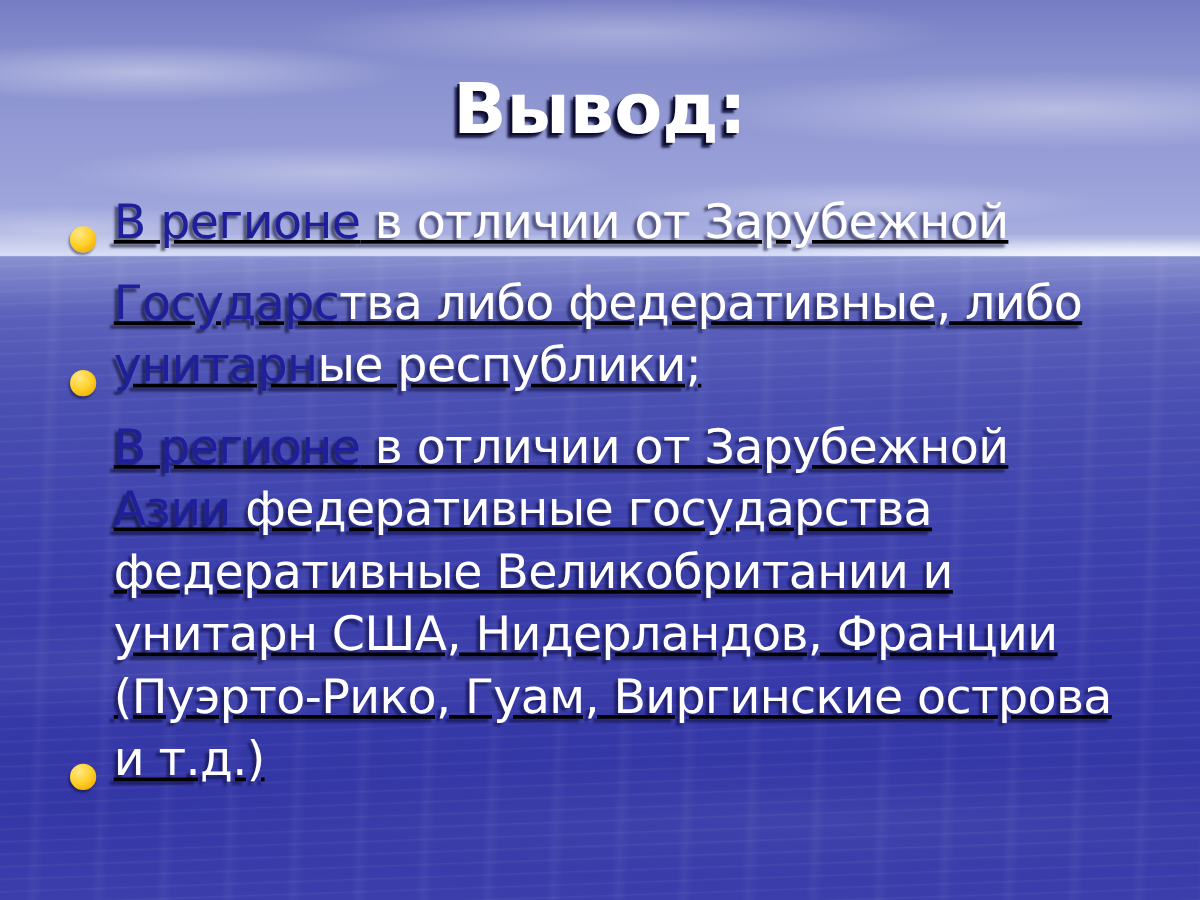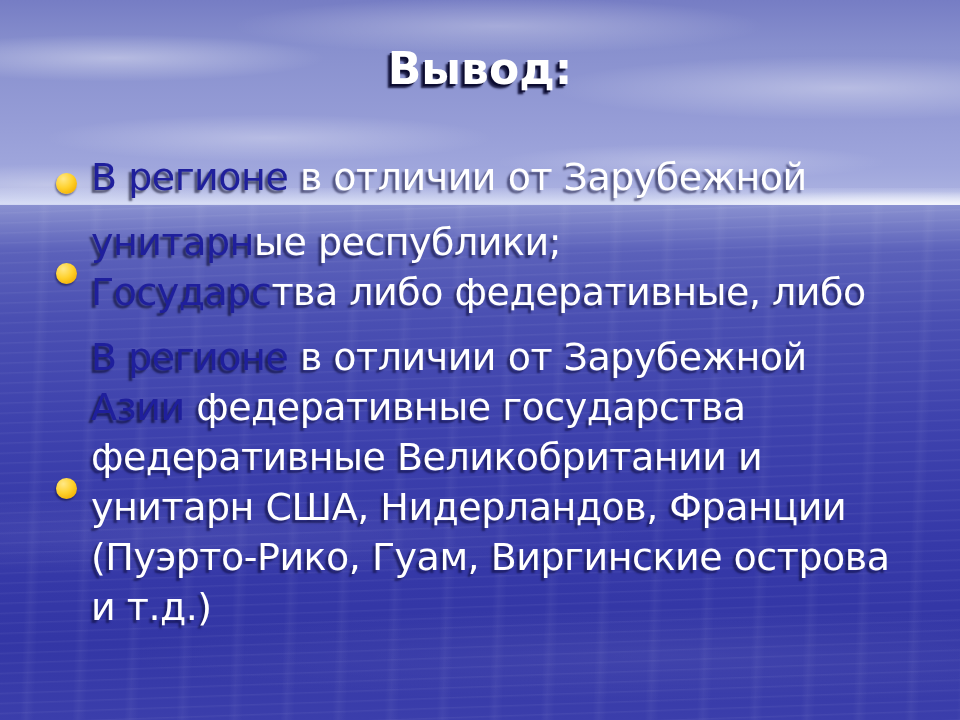--- a/index.html
+++ b/index.html
@@ -36,38 +36,39 @@
     background:
       radial-gradient(ellipse 700px 60px at 20% 330px, rgba(255,255,255,.07), rgba(255,255,255,0) 70%),
       radial-gradient(ellipse 800px 70px at 70% 450px, rgba(255,255,255,.06), rgba(255,255,255,0) 70%),
       repeating-linear-gradient(178deg, rgba(255,255,255,0) 0px, rgba(255,255,255,0) 7px, rgba(255,255,255,.05) 8px, rgba(255,255,255,0) 10px),
       repeating-linear-gradient(92deg,  rgba(255,255,255,0) 0px, rgba(255,255,255,0) 38px, rgba(255,255,255,.04) 44px, rgba(255,255,255,0) 52px),
       linear-gradient(180deg, #8a91d0 0%, #5b61ba 9%, #4a4fb2 22%, #3e42ad 42%, #3639a8 65%, #3336a5 85%, #3b3eab 100%);
   }
   
   .content { position: absolute; left: 0; top: 0; width: 960px; height: 720px; }
   .title {
-    margin: 4px;
+    margin: 16px;
     padding-top: 39px;
     text-align: center;
-    font-size: 44px;
+    font-size: 56px;
     font-weight: bold;
     letter-spacing: 0px;
     color: var(--white, #ffffff);
     text-shadow: -4px 4px 2px rgba(8,8,45,.85), -2px 2px 0 rgba(8,8,45,.8);
   }
   .bullet-list {
     position: absolute;
     left: 56px; top: 152px;
     width: 880px;
   }
   .bullet-item {
     display: flex;
-    align-items: center;
+    align-items: flex-end;
     margin-bottom: 15px;
+    text-decoration: underline;
   }
   .marker {
     flex: 0 0 auto;
     width: 21px; height: 21px;
     margin: 13px 14px 0 0;
     border-radius: 50%;
     background: radial-gradient(circle at 35% 28%, #ffe887 0%, #ffd22e 45%, #f5b70a 75%, #cf8f00 100%);
     box-shadow: -1px 2px 2px rgba(0,0,40,.45);
   }
   .bullet-text {
@@ -100,22 +101,22 @@
 
     <div class="bullet-item">
           <span class="marker"></span>
           <div class="bullet-text">
             <div class="line"><span class="seg navy">В регионе</span><span class="seg white"> в отличии от Зарубежной</span></div>
           </div>
         </div>
         <div class="bullet-item">
           <span class="marker"></span>
           <div class="bullet-text">
+            <div class="line"><span class="seg navy">Государс</span><span class="seg white">тва либо федеративные, либо</span></div>
             <div class="line"><span class="seg navy">унитарн</span><span class="seg white">ые республики;</span></div>
-            <div class="line"><span class="seg navy">Государс</span><span class="seg white">тва либо федеративные, либо</span></div>
           </div>
         </div>
         <div class="bullet-item">
           <span class="marker"></span>
           <div class="bullet-text">
             <div class="line"><span class="seg navy">В регионе</span><span class="seg white"> в отличии от Зарубежной</span></div>
             <div class="line"><span class="seg navy">Азии</span><span class="seg white"> федеративные государства</span></div>
             <div class="line"><span class="seg white">федеративные Великобритании и</span></div>
             <div class="line"><span class="seg white">унитарн США, Нидерландов, Франции</span></div>
             <div class="line"><span class="seg white">(Пуэрто-Рико, Гуам, Виргинские острова</span></div>

